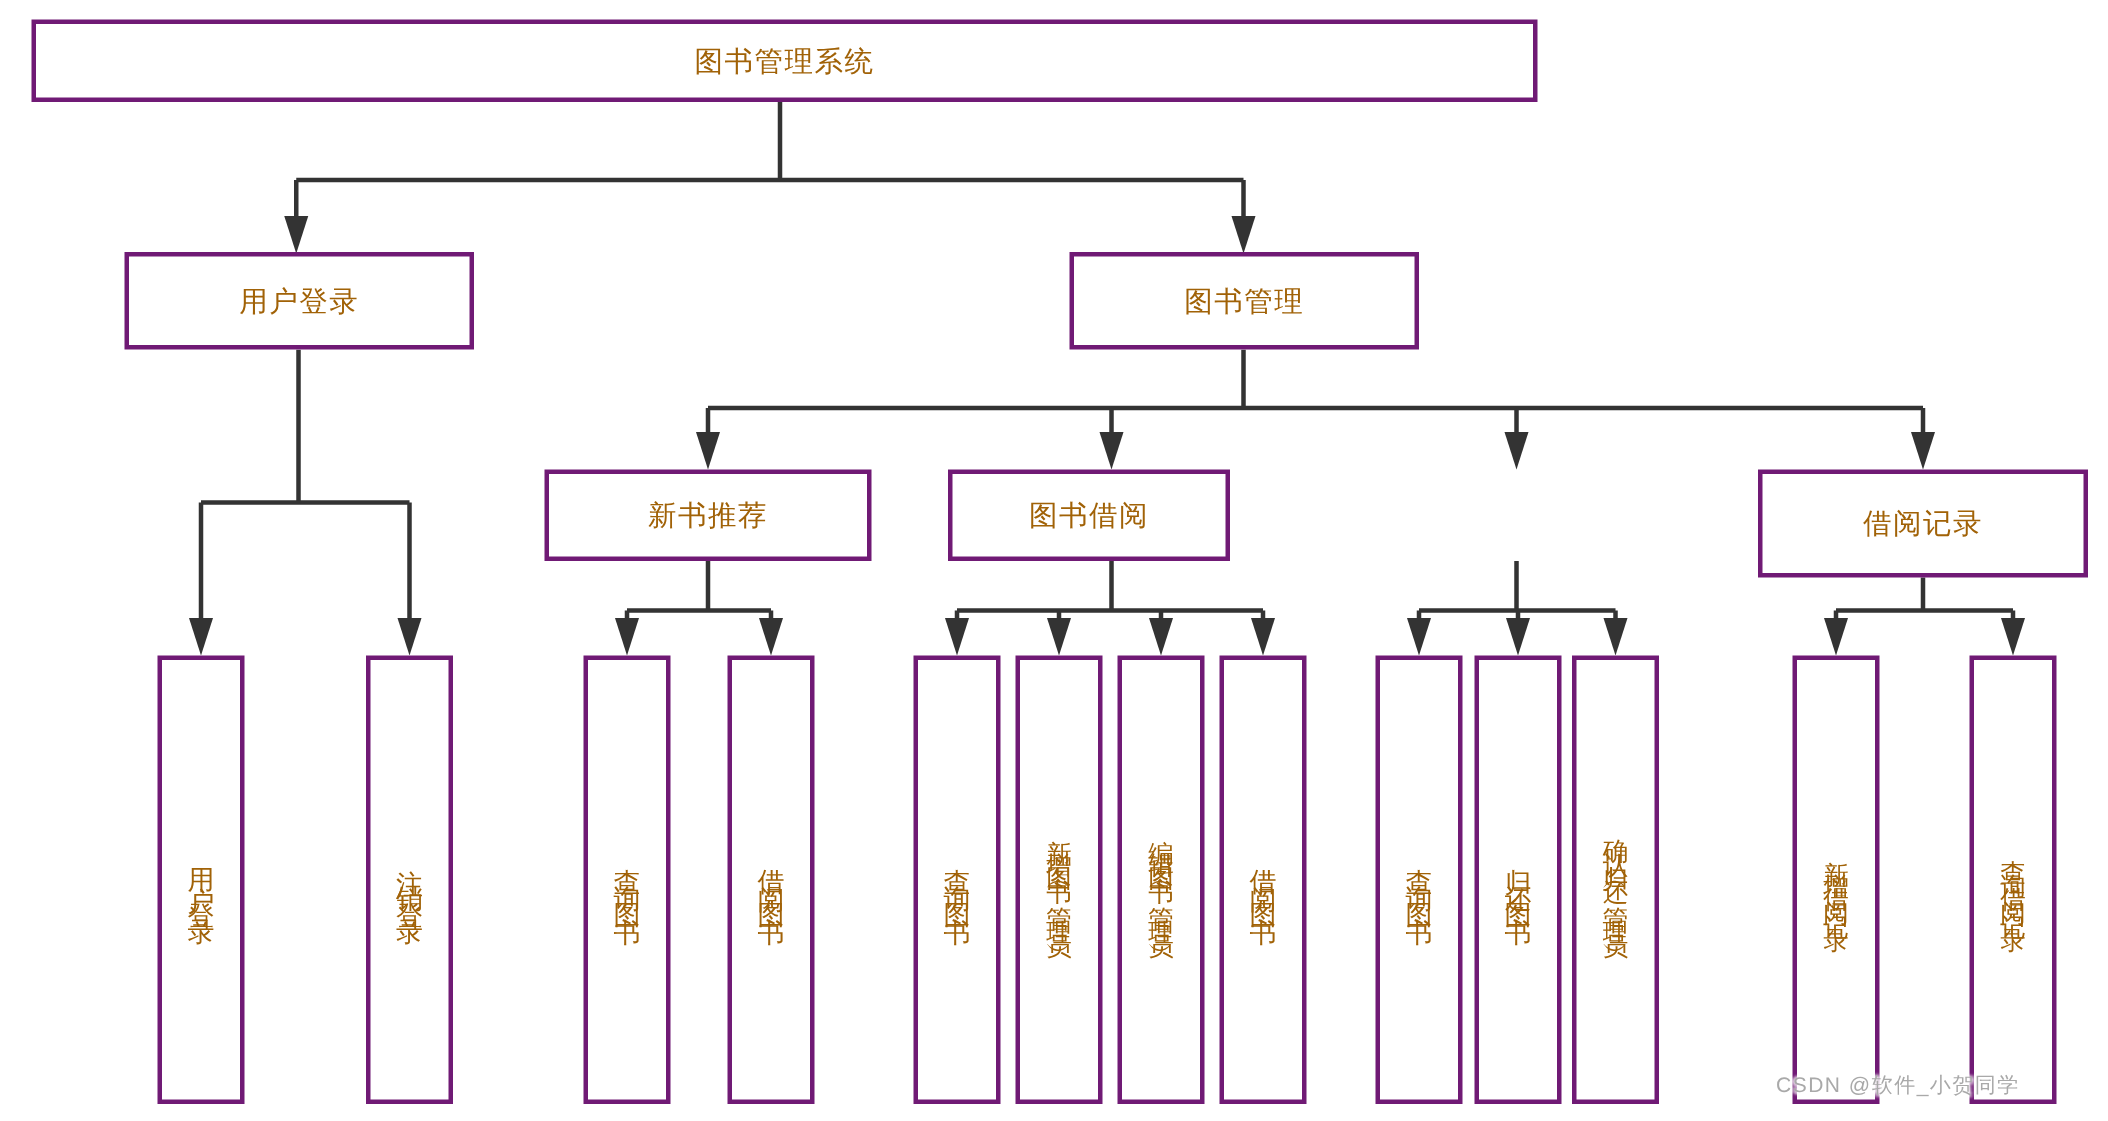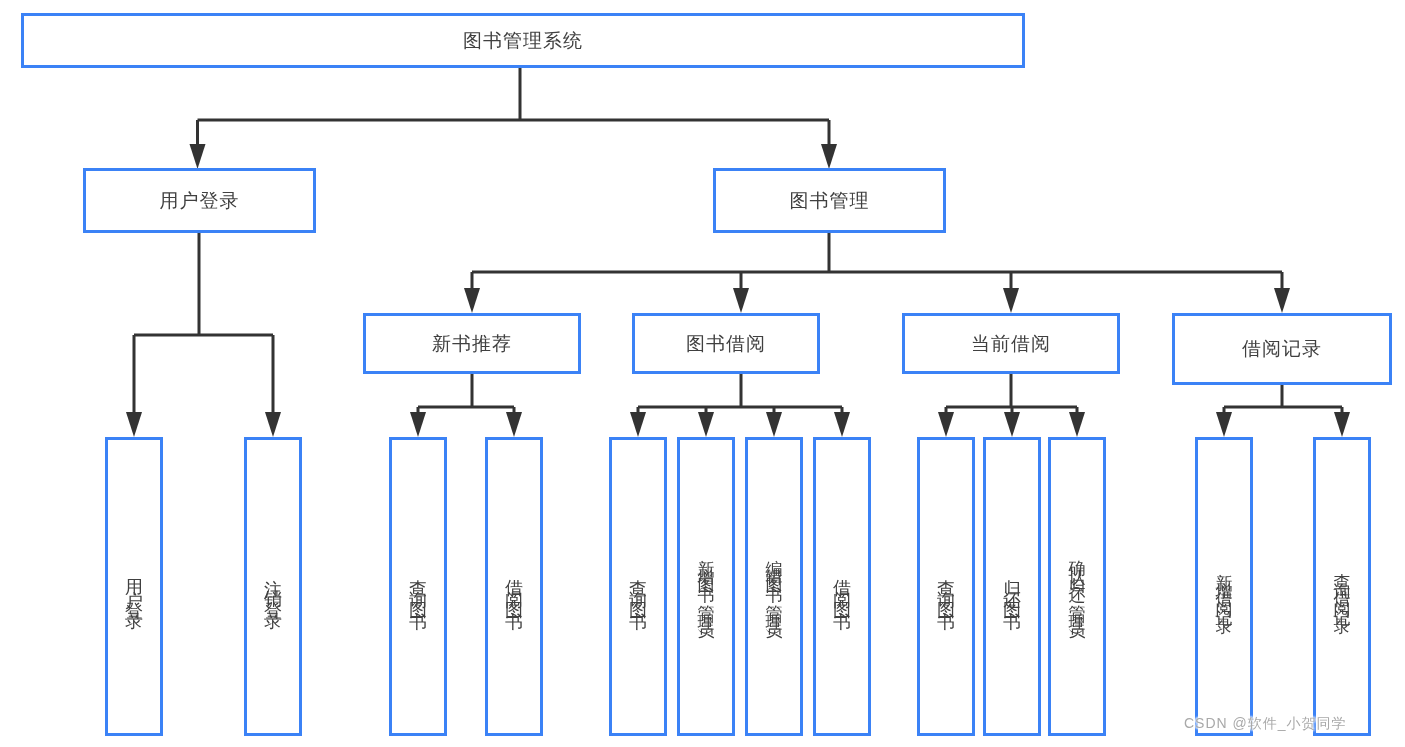--- a/index.html
+++ b/index.html
@@ -7,23 +7,23 @@
     position:relative;
     width:1405px;height:747px;
     background:#ffffff;
     font-family:"Liberation Sans","DejaVu Sans",sans-serif;
     overflow:hidden;
   }
   .connectors{position:absolute;left:0;top:0;width:1405px;height:747px;}
   .node{
     position:absolute;
     box-sizing:border-box;
-    border:3px solid #3b82f6;
+    border:3px solid #701a75;
     background:#ffffff;
-    color:#404040;
+    color:#a16207;
     display:flex;
     align-items:center;
     justify-content:center;
     text-align:right;
   }
   .hbox{
     font-size:19px;
     letter-spacing:1px;
   }
   .vbox{
@@ -93,21 +93,20 @@
     </g>
   </svg>
 
   <div class="node hbox" style="left:21px;top:13px;width:1004px;height:55px">图书管理系统</div>
 
   <div class="node hbox" style="left:83px;top:168px;width:233px;height:65px">用户登录</div>
   <div class="node hbox" style="left:713px;top:168px;width:233px;height:65px">图书管理</div>
 
   <div class="node hbox" style="left:363px;top:313px;width:218px;height:61px">新书推荐</div>
   <div class="node hbox" style="left:632px;top:313px;width:188px;height:61px">图书借阅</div>
-  <div class="node hbox" style="left:902px;top:313px;width:218px;height:61px">当前借阅</div>
   <div class="node hbox" style="left:1172px;top:313px;width:220px;height:72px">借阅记录</div>
 
   <div class="node vbox" style="left:105px">用户登录</div>
   <div class="node vbox" style="left:244px">注销登录</div>
 
   <div class="node vbox" style="left:389px">查询图书</div>
   <div class="node vbox" style="left:485px">借阅图书</div>
 
   <div class="node vbox" style="left:609px">查询图书</div>
   <div class="node vbox long" style="left:677px">新增图书（管理员）</div>

